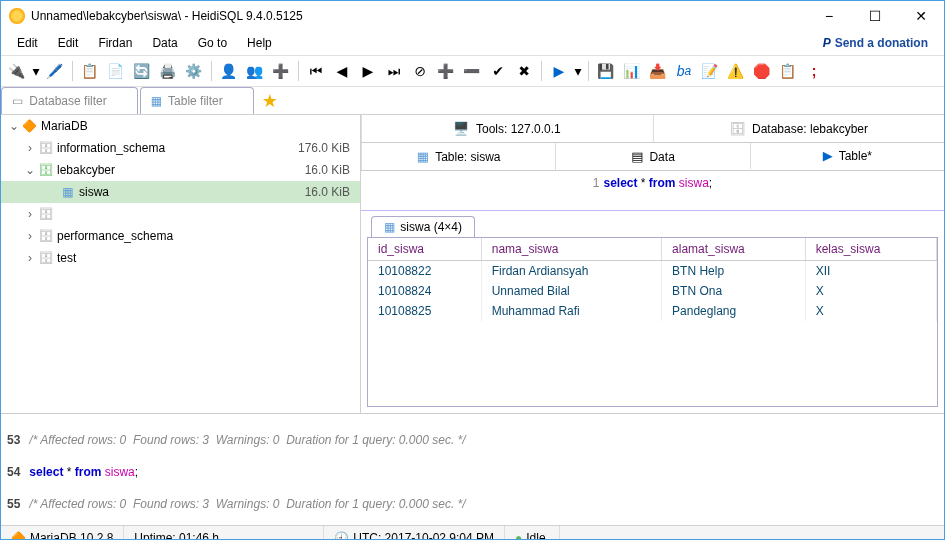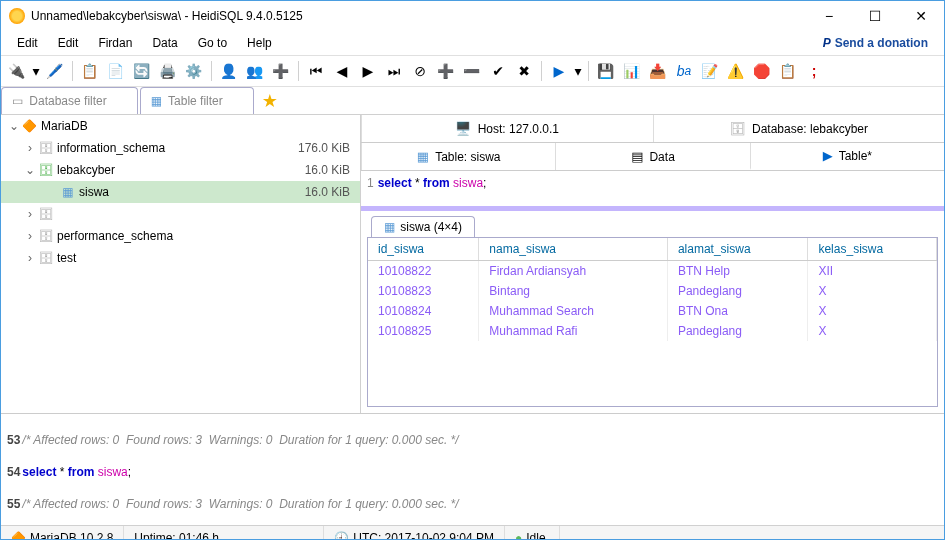--- a/index.html
+++ b/index.html
@@ -26,32 +26,32 @@
 .tree .row .tw { width: 14px; text-align: center; color: #666; }
 .tree .row .ic { width: 18px; text-align: center; }
 .tree .row .label { flex: 1; padding-left: 2px; }
 .tree .row .size { color: #555; padding-right: 4px; }
 .right { flex: 1; display: flex; flex-direction: column; }
 .tabsrow { height: 28px; display: flex; border-bottom: 1px solid #ccc; }
 .tabsrow2 { height: 28px; display: flex; border-bottom: 1px solid #ccc; }
 .tab2 { flex: 1; display: flex; align-items: center; justify-content: center; gap: 6px; border-left: 1px solid #ddd; }
 .tab2.active { background: #fff; border-bottom: 2px solid #fff; font-weight: 400; }
 .tab2 .ic { font-size: 13px; }
-.sql { padding: 4px 6px; font-family: Consolas, monospace; font-size: 13px; border-bottom: 5px solid #c4b5fd; height: 40px; white-space: pre; }
+.sql { padding: 4px 6px; font-family: Consolas, monospace; font-size: 13px; border-bottom: 1px solid #c4b5fd; height: 40px; white-space: pre; text-align: center; }
 .sql .ln { color: #888; margin-right: 4px; }
 .sql .kw { color: #0000cc; font-weight: bold; }
 .sql .id { color: #cc00aa; }
 .restabs { height: 26px; display: flex; align-items: flex-end; padding-left: 10px; }
 .restabs .rt { border: 1px solid #aac; border-bottom: none; border-top-left-radius: 4px; border-top-right-radius: 4px; padding: 3px 12px; display: flex; align-items: center; gap: 5px; background: #fff; }
 .grid { border: 1px solid #aac; margin: 0 6px 6px 6px; flex: 1; }
 .grid table { width: 100%; border-collapse: collapse; }
-.grid th { text-align: left; padding: 4px 10px; border-right: 1px solid #ddd; border-bottom: 1px solid #ccc; font-weight: 400; color: #0369a1; }
-.grid td { padding: 3px 10px; border-right: 1px solid #eee; color: #8b5cf6; }
+.grid th { text-align: left; padding: 4px 10px; border-right: 1px solid #ddd; border-bottom: 1px solid #ccc; font-weight: 400; color: #701a75; }
+.grid td { padding: 3px 10px; border-right: 1px solid #eee; color: #0c4a6e; }
 .log { height: 112px; border-top: 1px solid #ccc; padding: 2px 6px; font-family: Consolas, monospace; font-size: 13px; line-height: 16px; overflow: hidden; white-space: pre; }
-.log .ln { color: #444; font-weight: bold; margin-right: 2px; }
+.log .ln { color: #444; font-weight: bold; margin-right: 9px; }
 .log .cm { color: #888; font-style: italic; margin-top: 36px; }
 .log .kw { color: #0000cc; font-weight: bold; }
 .log .id { color: #cc00aa; }
 .status { height: 24px; border-top: 1px solid #d0d0d0; display: flex; align-items: center; background: #f5f5f5; }
 .status .cell { padding: 0 10px; border-right: 1px solid #ddd; display: flex; align-items: center; gap: 4px; height: 100%; }
 </style>
 </head>
 <body>
 
 <div class="titlebar">
@@ -168,21 +168,21 @@
       <span class="tw">›</span>
       <span class="ic" style="color:#aaa;">🗄</span>
       <span class="label">test</span>
     </div>
   </div>
 
   <div class="right">
     <div class="tabsrow">
       <div class="tab2">
         <span class="ic">🖥️</span>
-        <span>Host: 127.0.0.1</span>
+        <span>Tools: 127.0.0.1</span>
       </div>
       <div class="tab2">
         <span class="ic" style="color:#aaa;">🗄</span>
         <span>Database: lebakcyber</span>
       </div>
     </div>
     <div class="tabsrow2">
       <div class="tab2">
         <span class="ic" style="color:#5b9bd5;">▦</span>
         <span>Table: siswa</span>
@@ -217,28 +217,22 @@
         </tr>
           </thead>
         <tbody>
           <tr>
             <td>10108822</td>
               <td>Firdan Ardiansyah</td>
               <td>BTN Help</td>
               <td>XII</td>
           </tr>
           <tr>
-            <td>10108823</td>
-              <td>Bintang</td>
-              <td>Pandeglang</td>
-              <td>X</td>
-          </tr>
-          <tr>
             <td>10108824</td>
-              <td>Muhammad Search</td>
+              <td>Unnamed Bilal</td>
               <td>BTN Ona</td>
               <td>X</td>
           </tr>
           <tr>
             <td>10108825</td>
               <td>Muhammad Rafi</td>
               <td>Pandeglang</td>
               <td>X</td>
           </tr>
         </tbody>

